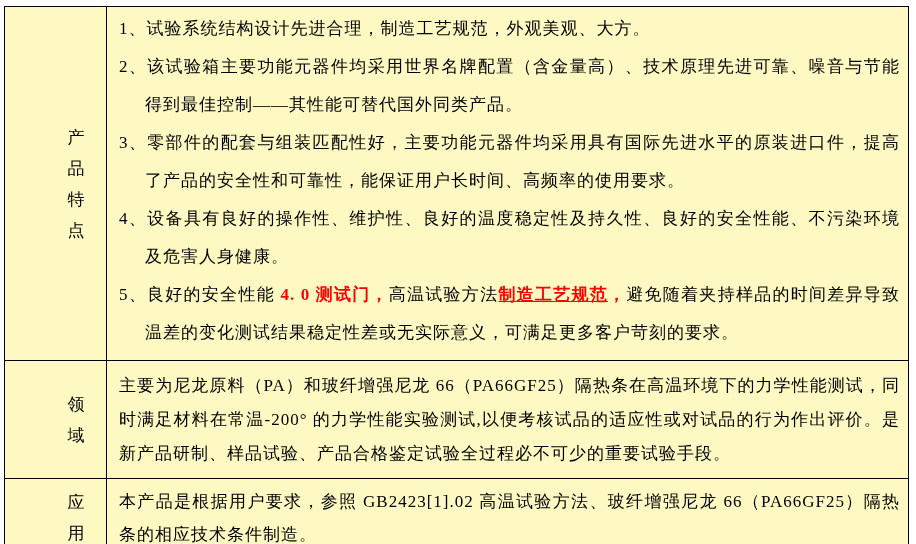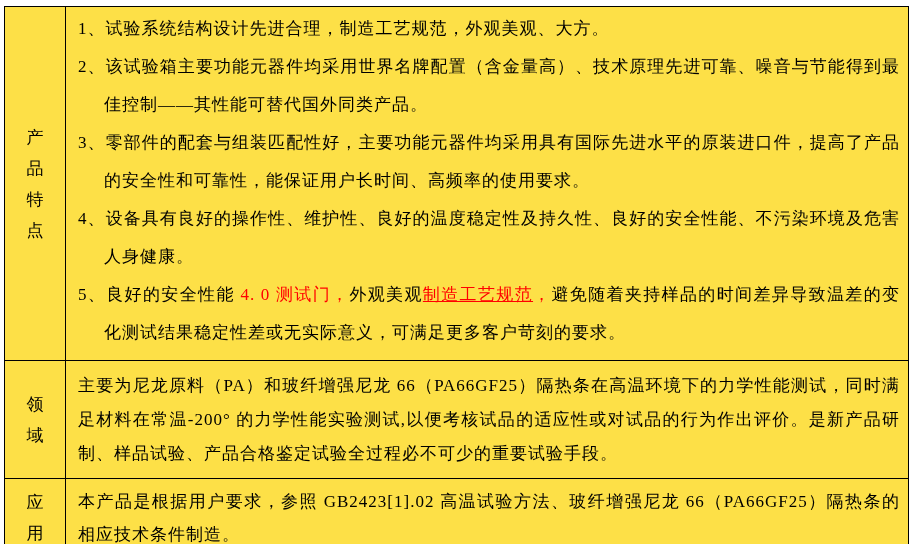--- a/index.html
+++ b/index.html
@@ -13,25 +13,26 @@
   }
   table.spec-table{
     position:absolute;left:4px;top:6px;
     width:905px;
     border-collapse:collapse;
     table-layout:fixed;
   }
   table.spec-table td{
     border:1px solid #000000;
     vertical-align:middle;
-    background:#fde047;
+    background:#fef9c3;
   }
   td.hdr-cell{
     width:58px;
     text-align:center;
+    padding-left:42px;
   }
   .vtext{
     width:20px;
     margin:0 auto;
     font-size:17px;
     line-height:31px;
     word-break:break-all;
     text-align:center;
   }
   td.body-cell{
@@ -53,39 +54,39 @@
   tr.row-app td.body-cell{
     height:73px;
     line-height:33px;
   }
   p.item{
     margin:0;
     padding-left:26px;
     text-indent:-26px;
   }
   p.plain{margin:0;}
-  .red{color:#FF0000;font-weight:normal;}
+  .red{color:#FF0000;font-weight:bold;}
   .u{text-decoration:underline;}
 </style>
 </head>
 <body>
 
 <div class="page">
   <table class="spec-table">
     <tbody>
       <tr class="row-features">
         <td class="hdr-cell">
           <div class="vtext">产品特点</div>
         </td>
         <td class="body-cell">
           <p class="item"><span class="num">1、</span><span>试验系统结构设计先进合理，制造工艺规范，外观美观、大方。</span></p>
           <p class="item"><span class="num">2、</span><span>该试验箱主要功能元器件均采用世界名牌配置（含金量高）、技术原理先进可靠、噪音与节能得到最佳控制——其性能可替代国外同类产品。</span></p>
           <p class="item"><span class="num">3、</span><span>零部件的配套与组装匹配性好，主要功能元器件均采用具有国际先进水平的原装进口件，提高了产品的安全性和可靠性，能保证用户长时间、高频率的使用要求。</span></p>
           <p class="item"><span class="num">4、</span><span>设备具有良好的操作性、维护性、良好的温度稳定性及持久性、良好的安全性能、不污染环境及危害人身健康。</span></p>
-          <p class="item"><span class="num">5、</span><span>良好的安全性能 </span><span class="red">4. 0 测试门，</span><span>外观美观</span><span class="red u">制造工艺规范</span><span class="red">，</span><span>避免随着夹持样品的时间差异导致温差的变化测试结果稳定性差或无实际意义，可满足更多客户苛刻的要求。</span></p>
+          <p class="item"><span class="num">5、</span><span>良好的安全性能 </span><span class="red">4. 0 测试门，</span><span>高温试验方法</span><span class="red u">制造工艺规范</span><span class="red">，</span><span>避免随着夹持样品的时间差异导致温差的变化测试结果稳定性差或无实际意义，可满足更多客户苛刻的要求。</span></p>
         </td>
       </tr>
       <tr class="row-domain">
         <td class="hdr-cell">
           <div class="vtext">领域</div>
         </td>
         <td class="body-cell">
           <p class="plain">主要为尼龙原料（PA）和玻纤增强尼龙 66（PA66GF25）隔热条在高温环境下的力学性能测试，同时满足材料在常温-200° 的力学性能实验测试,以便考核试品的适应性或对试品的行为作出评价。是新产品研制、样品试验、产品合格鉴定试验全过程必不可少的重要试验手段。</p>
         </td>
       </tr>

